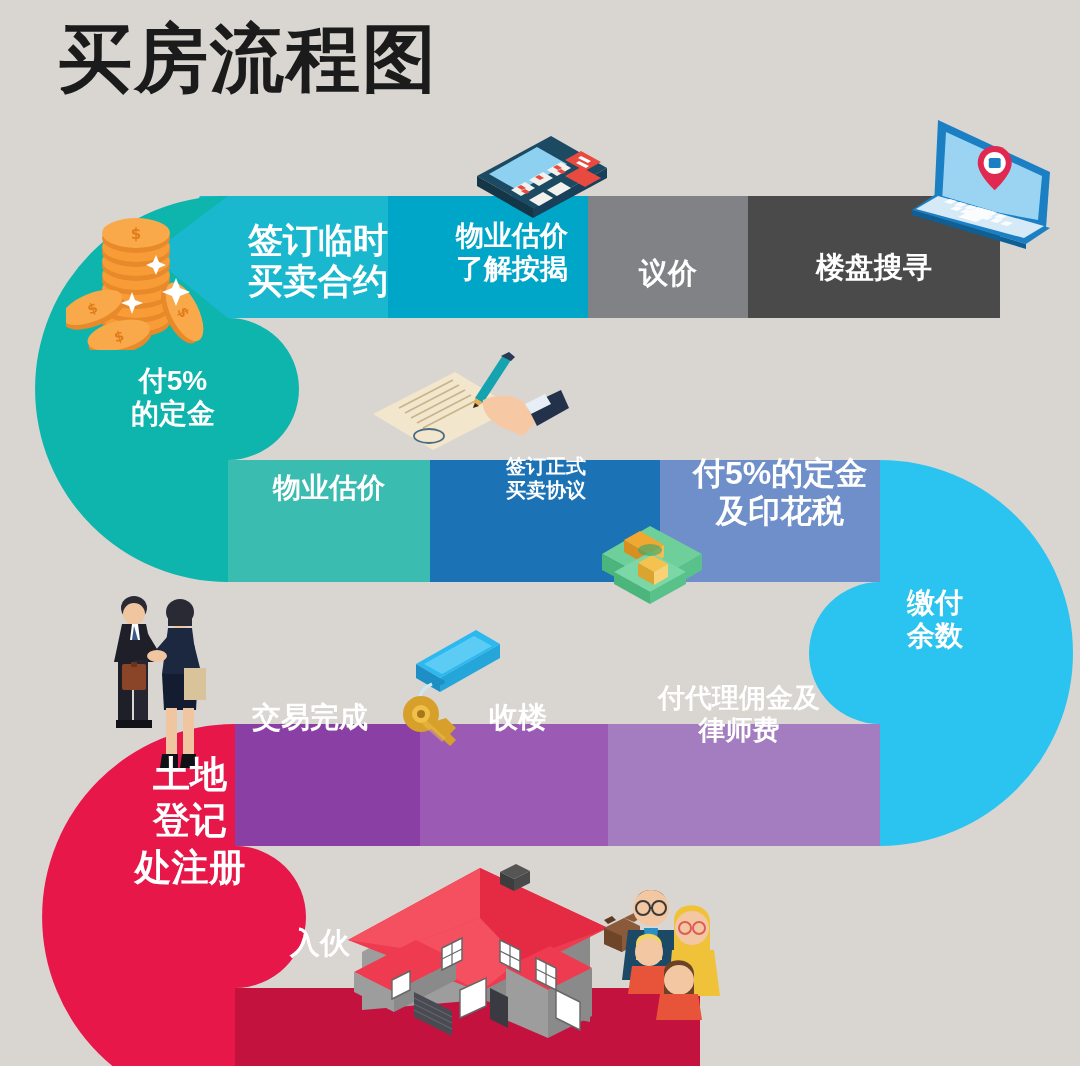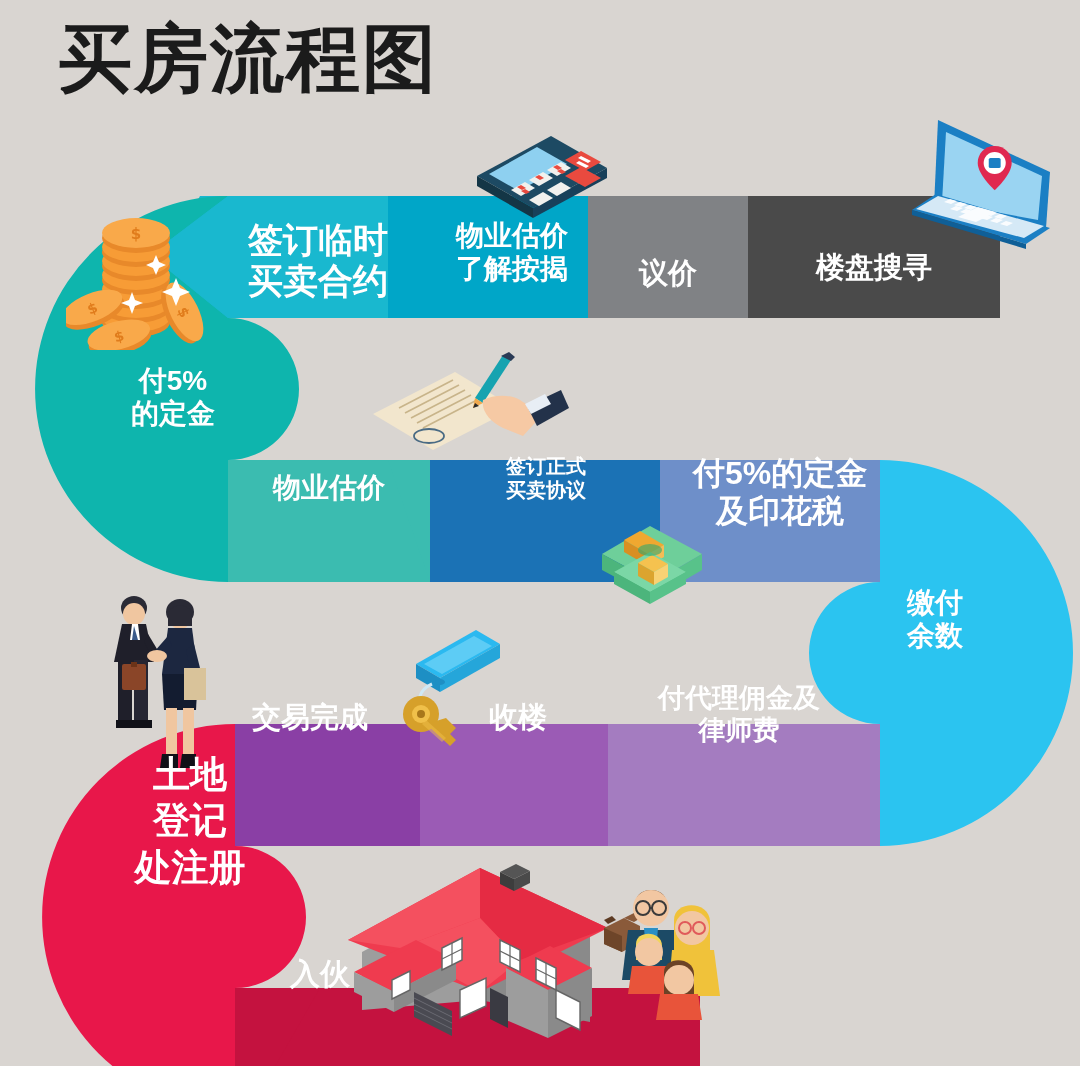--- a/index.html
+++ b/index.html
@@ -457,15 +457,15 @@
 余数</div>
 
   <div class="step-label" style="left:428px;top:700px;width:180px;font-size:29px;">收楼</div>
 
   <div class="step-label" style="left:190px;top:700px;width:240px;font-size:29px;">交易完成</div>
 
   <div class="step-label" style="left:110px;top:752px;width:160px;font-size:37px;line-height:1.25;">土地
 登记
 处注册</div>
 
-  <div class="step-label" style="left:220px;top:925px;width:200px;font-size:30px;margin-top:31px;">入伙</div>
+  <div class="step-label" style="left:220px;top:925px;width:200px;font-size:30px;">入伙</div>
 
 </div>
 
 </body></html>

